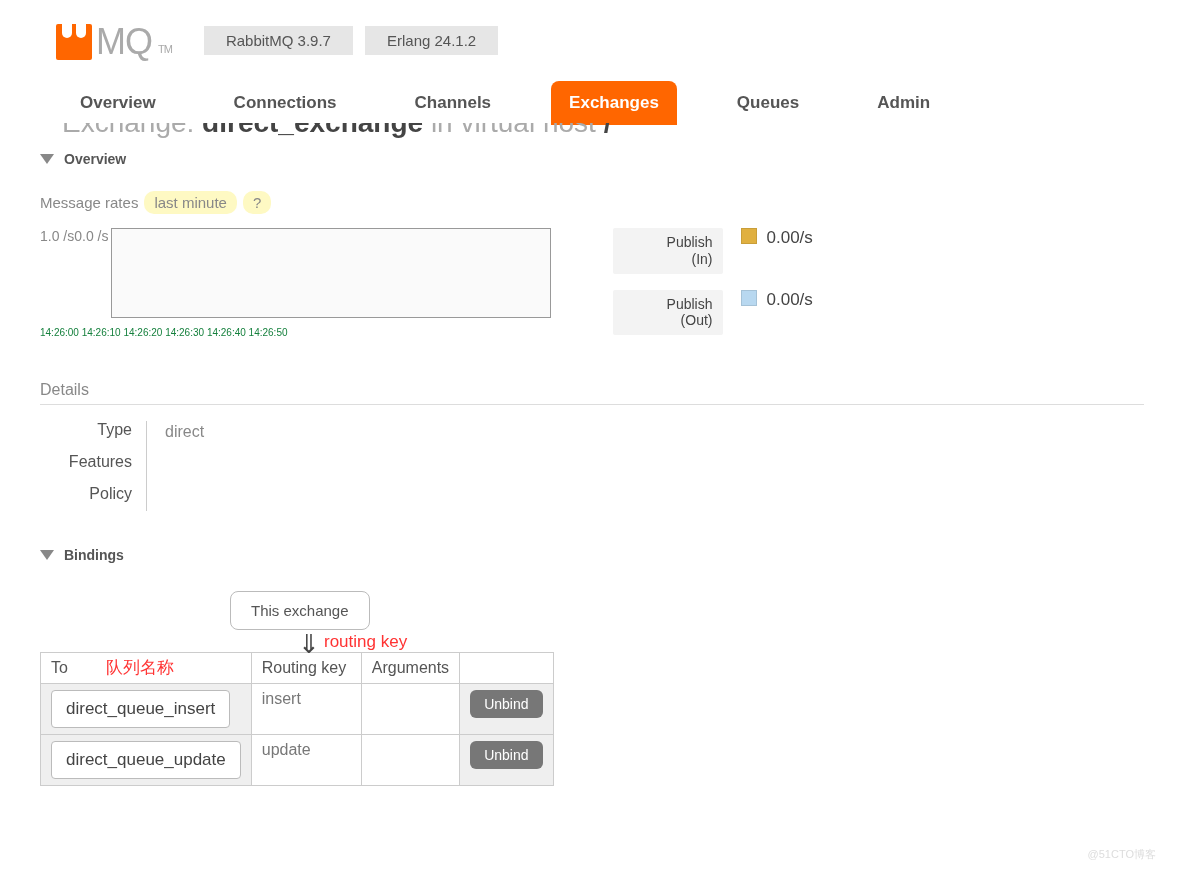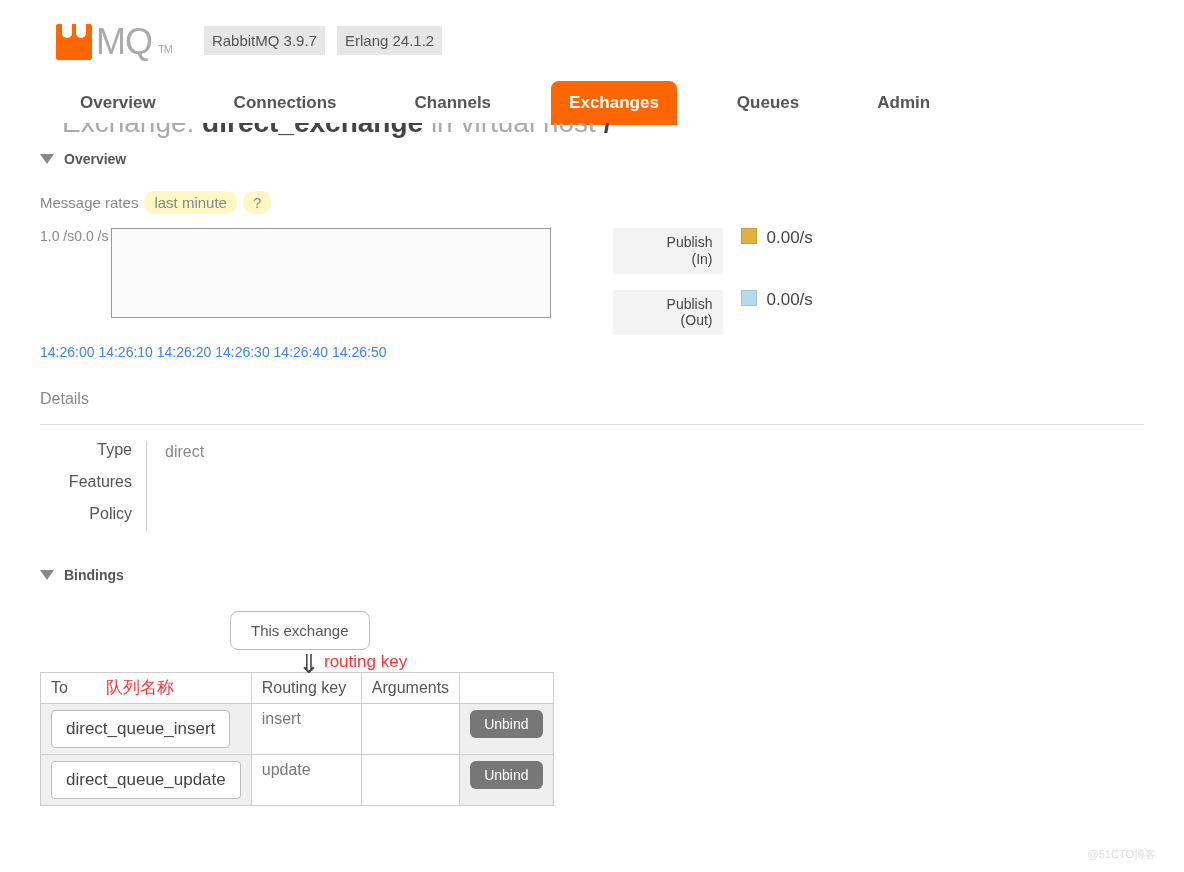--- a/index.html
+++ b/index.html
@@ -9,21 +9,21 @@
   
   .header { display: flex; align-items: center; padding: 18px 0 16px 16px; }
   .logo { display: flex; align-items: baseline; font-size: 36px; letter-spacing: -1px; margin-right: 20px; }
   .logo-icon { width: 36px; height: 36px; background: #f60; display: inline-block; margin-right: 4px; position: relative; top: 6px; border-radius: 2px; }
   .logo-icon::before, .logo-icon::after { content: ""; position: absolute; top: 0; width: 10px; height: 14px; background: #fff; border-radius: 0 0 5px 5px; }
   .logo-icon::before { left: 6px; }
   .logo-icon::after { left: 20px; }
   .logo-rabbit { color: #f60; font-weight: bold; }
   .logo-mq { color: #aaa; }
   .logo-tm { font-size: 11px; color: #aaa; margin-left: 6px; align-self: flex-end; position: relative; bottom: 8px; }
-  .badge { background: #e6e6e6; color: #555; padding: 6px 8px; border-radius: 0; font-size: 15px; margin-left: 12px; }
+  .badge { background: #e6e6e6; color: #555; padding: 6px 22px; border-radius: 0; font-size: 15px; margin-left: 12px; }
   
   
   .tabs { display: flex; gap: 42px; padding-left: 22px; border-bottom: none; margin-top: 2px;}
   .tab { font-weight: bold; font-size: 17px; color: #555; padding: 12px 18px; cursor: pointer; border-radius: 8px 8px 0 0; }
   .tab.active { background: #f60; color: #fff; }
   
   
   .cut-heading { font-size: 28px; color: #aaa; padding: 0 22px; margin-top: -2px; height: 18px; overflow: hidden; line-height: 0px; }
   .cut-heading b { color: #444; }
   
@@ -34,32 +34,32 @@
   .subrow { display:flex; align-items:center; gap:6px; color:#888; font-size:15px; margin: 14px 0 4px 0;}
   .subrow .pill { background:#fef9c3; padding:3px 10px;border-radius:10px; }
   
   
   .rates { display:flex; align-items:flex-start; margin-top:14px;}
   .chart-col { }
   .ylabel { font-size:14px; color:#888; display:inline-block;}
   .chart-box { width:440px; height:90px; border:1px solid #999; background:#fafafa; margin-left:2px;}
   .chart-wrap { display:flex; flex-direction:column;}
   .chart-row { display:flex; align-items:center;}
-  .xticks { font-size:14px; color:#3b82f6; padding-left:0; margin-top:20px;}
+  .xticks { font-size:10px; color:#15803d; padding-left:0; margin-top:3px;}
   
   .legend-col { margin-left: 62px; }
   .legend-row { display:flex; margin-bottom:16px; }
   .legend-label { width:110px; text-align:right; background:#f3f3f3; padding:6px 10px; border-radius:2px; font-size:14px; color:#444; line-height:1.2; }
   .swatch { width:16px; height:16px; display:inline-block; margin:0 10px 0 18px; border:1px solid rgba(0,0,0,.1);}
   .sw-in { background:#e0b040; }
   .sw-out { background:#b8d8f0; }
   .legend-val { font-size:17px; color:#444; }
   
   
-  .details-h { color:#888; font-size:16px; margin-top:30px; border-bottom: 1px solid #ddd; padding-bottom:16px;}
+  .details-h { color:#888; font-size:16px; margin-top:30px; border-bottom: 1px solid #ddd; padding-bottom:5px;}
   .details-grid { display:flex; margin-top:16px;}
   .details-labels { display:flex; flex-direction:column; gap:14px; text-align:right; color:#555; font-size:16px; width:106px; padding-right:14px;}
   .details-vsep { width:1px; background:#ccc; margin-right:18px; height:90px;}
   .details-vals { color:#888; font-size:16px; padding-top:2px;}
   
   
   .this-exchange { border:1px solid #bbb; border-radius:8px; padding:10px 20px; color:#555; font-size:15px; display:inline-block; margin-left:190px; margin-top:18px;}
   .arrow-down { font-size:26px; color:#444; margin-left:258px; line-height:20px; margin-top:4px;}
   .red-ann { color:#f33; font-size:17px; position:relative;}
   

